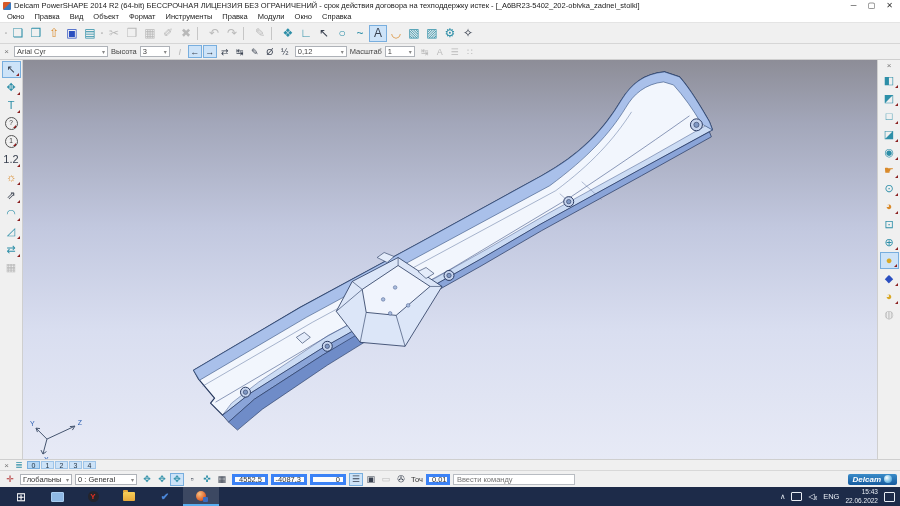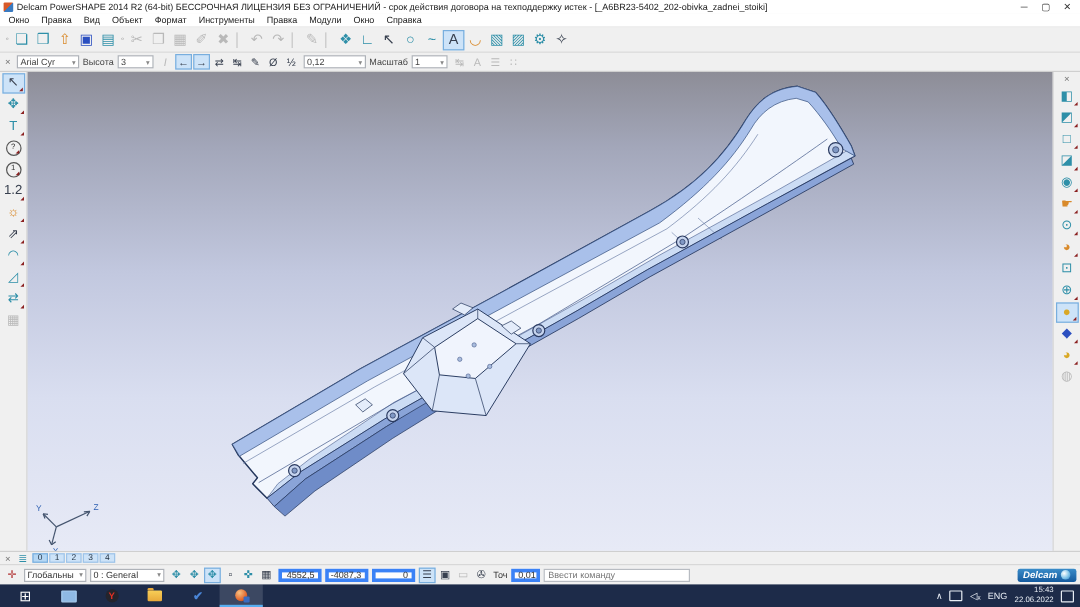--- a/index.html
+++ b/index.html
@@ -124,21 +124,21 @@
       <span class="tbi c-orange">◡</span>
       <span class="tbi c-teal">▧</span>
       <span class="tbi c-teal">▨</span>
       <span class="tbi c-teal">⚙</span>
       <span class="tbi c-dark">✧</span>
     </div>
 </div>
 
 <div class="toolbar-text">
   <span class="tclose">×</span>
-  <span class="dd" style="width:52px">
+  <span class="dd" style="width:94px">
     <span>Arial Cyr</span>
     <span class="ar">▾</span>
   </span>
   <span>Высота</span>
   <span class="dd" style="width:30px">
     <span>3</span>
     <span class="ar">▾</span>
   </span>
   <span class="sm-items">
       <span class="sm-tbi c-dis it">I</span>

